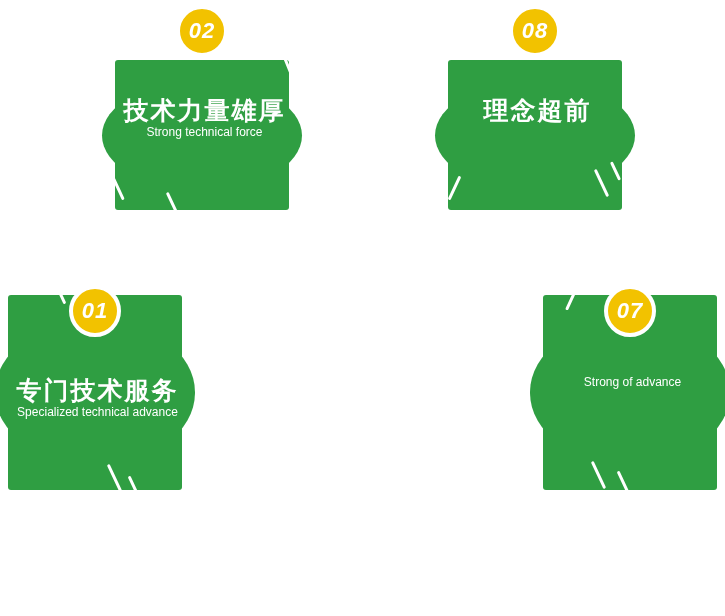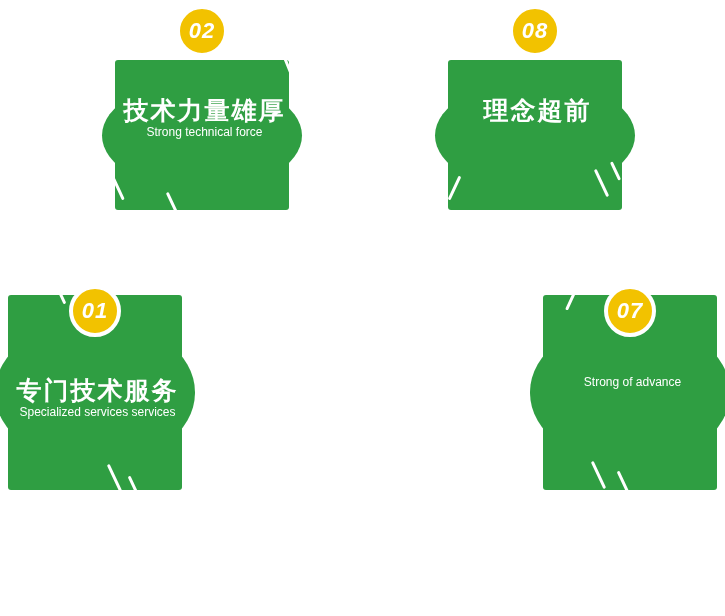--- a/index.html
+++ b/index.html
@@ -173,21 +173,21 @@
     <div class="blob-square"></div>
   </div>
   <div class="spark s1"></div>
   <div class="spark s2"></div>
   <div class="spark s3"></div>
   <div class="badge">
     <span class="badge-num">01</span>
   </div>
   <div class="card-text">
     <div class="card-title">专门技术服务</div>
-    <div class="card-subtitle">Specialized services services</div>
+    <div class="card-subtitle">Specialized technical advance</div>
   </div>
 </div>
 
 <div class="card row-bottom pos-04">
   <div class="blob">
     <div class="blob-oval"></div>
     <div class="blob-square"></div>
   </div>
   <div class="spark s1"></div>
   <div class="spark s2"></div>

